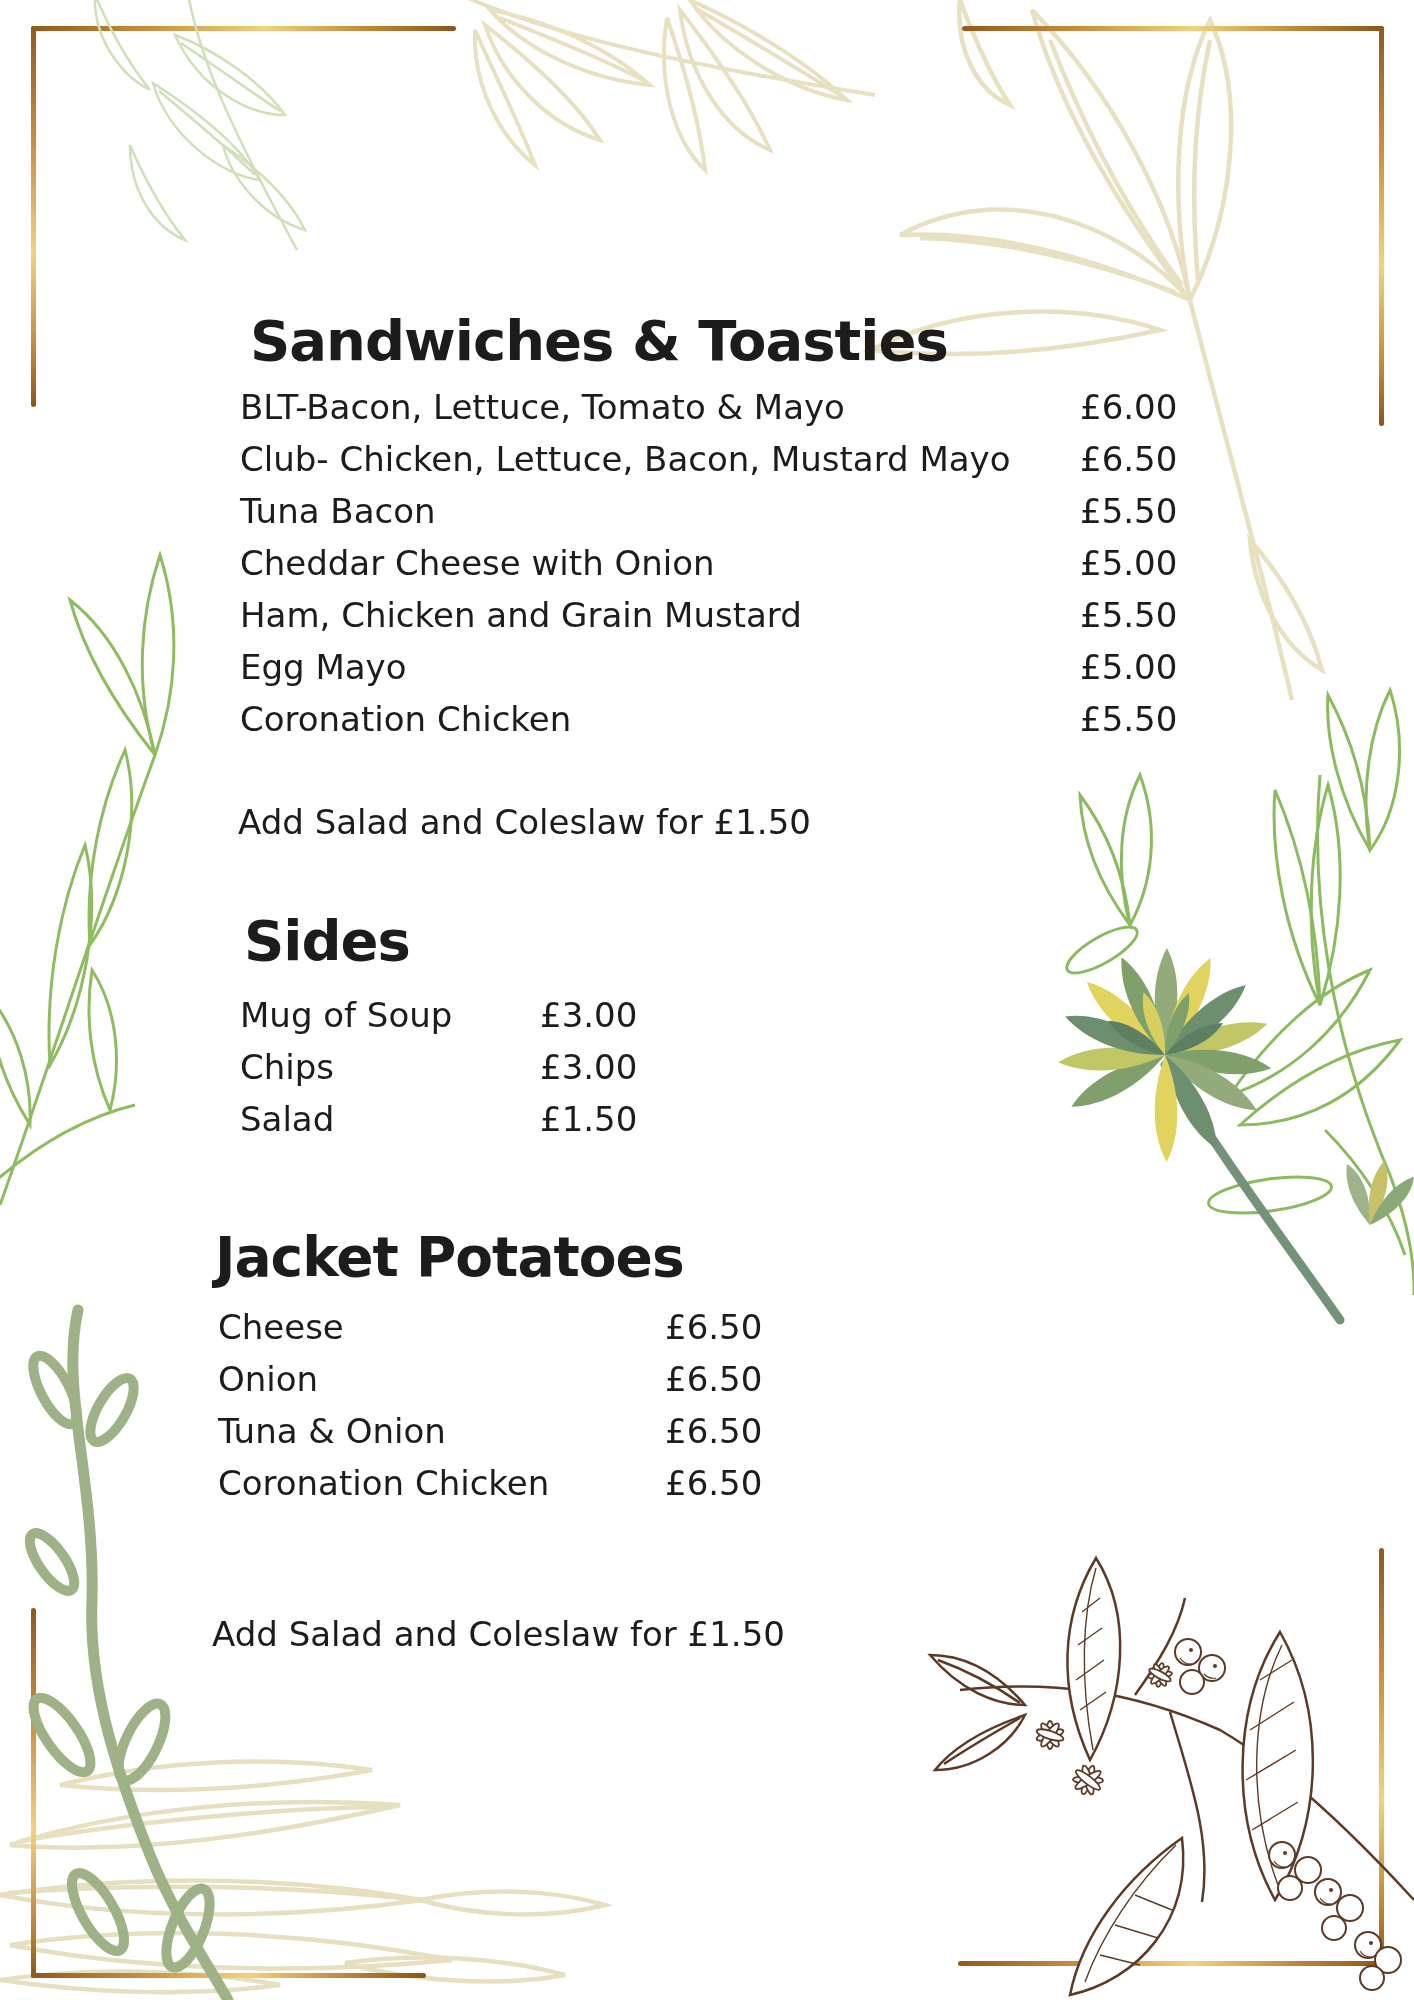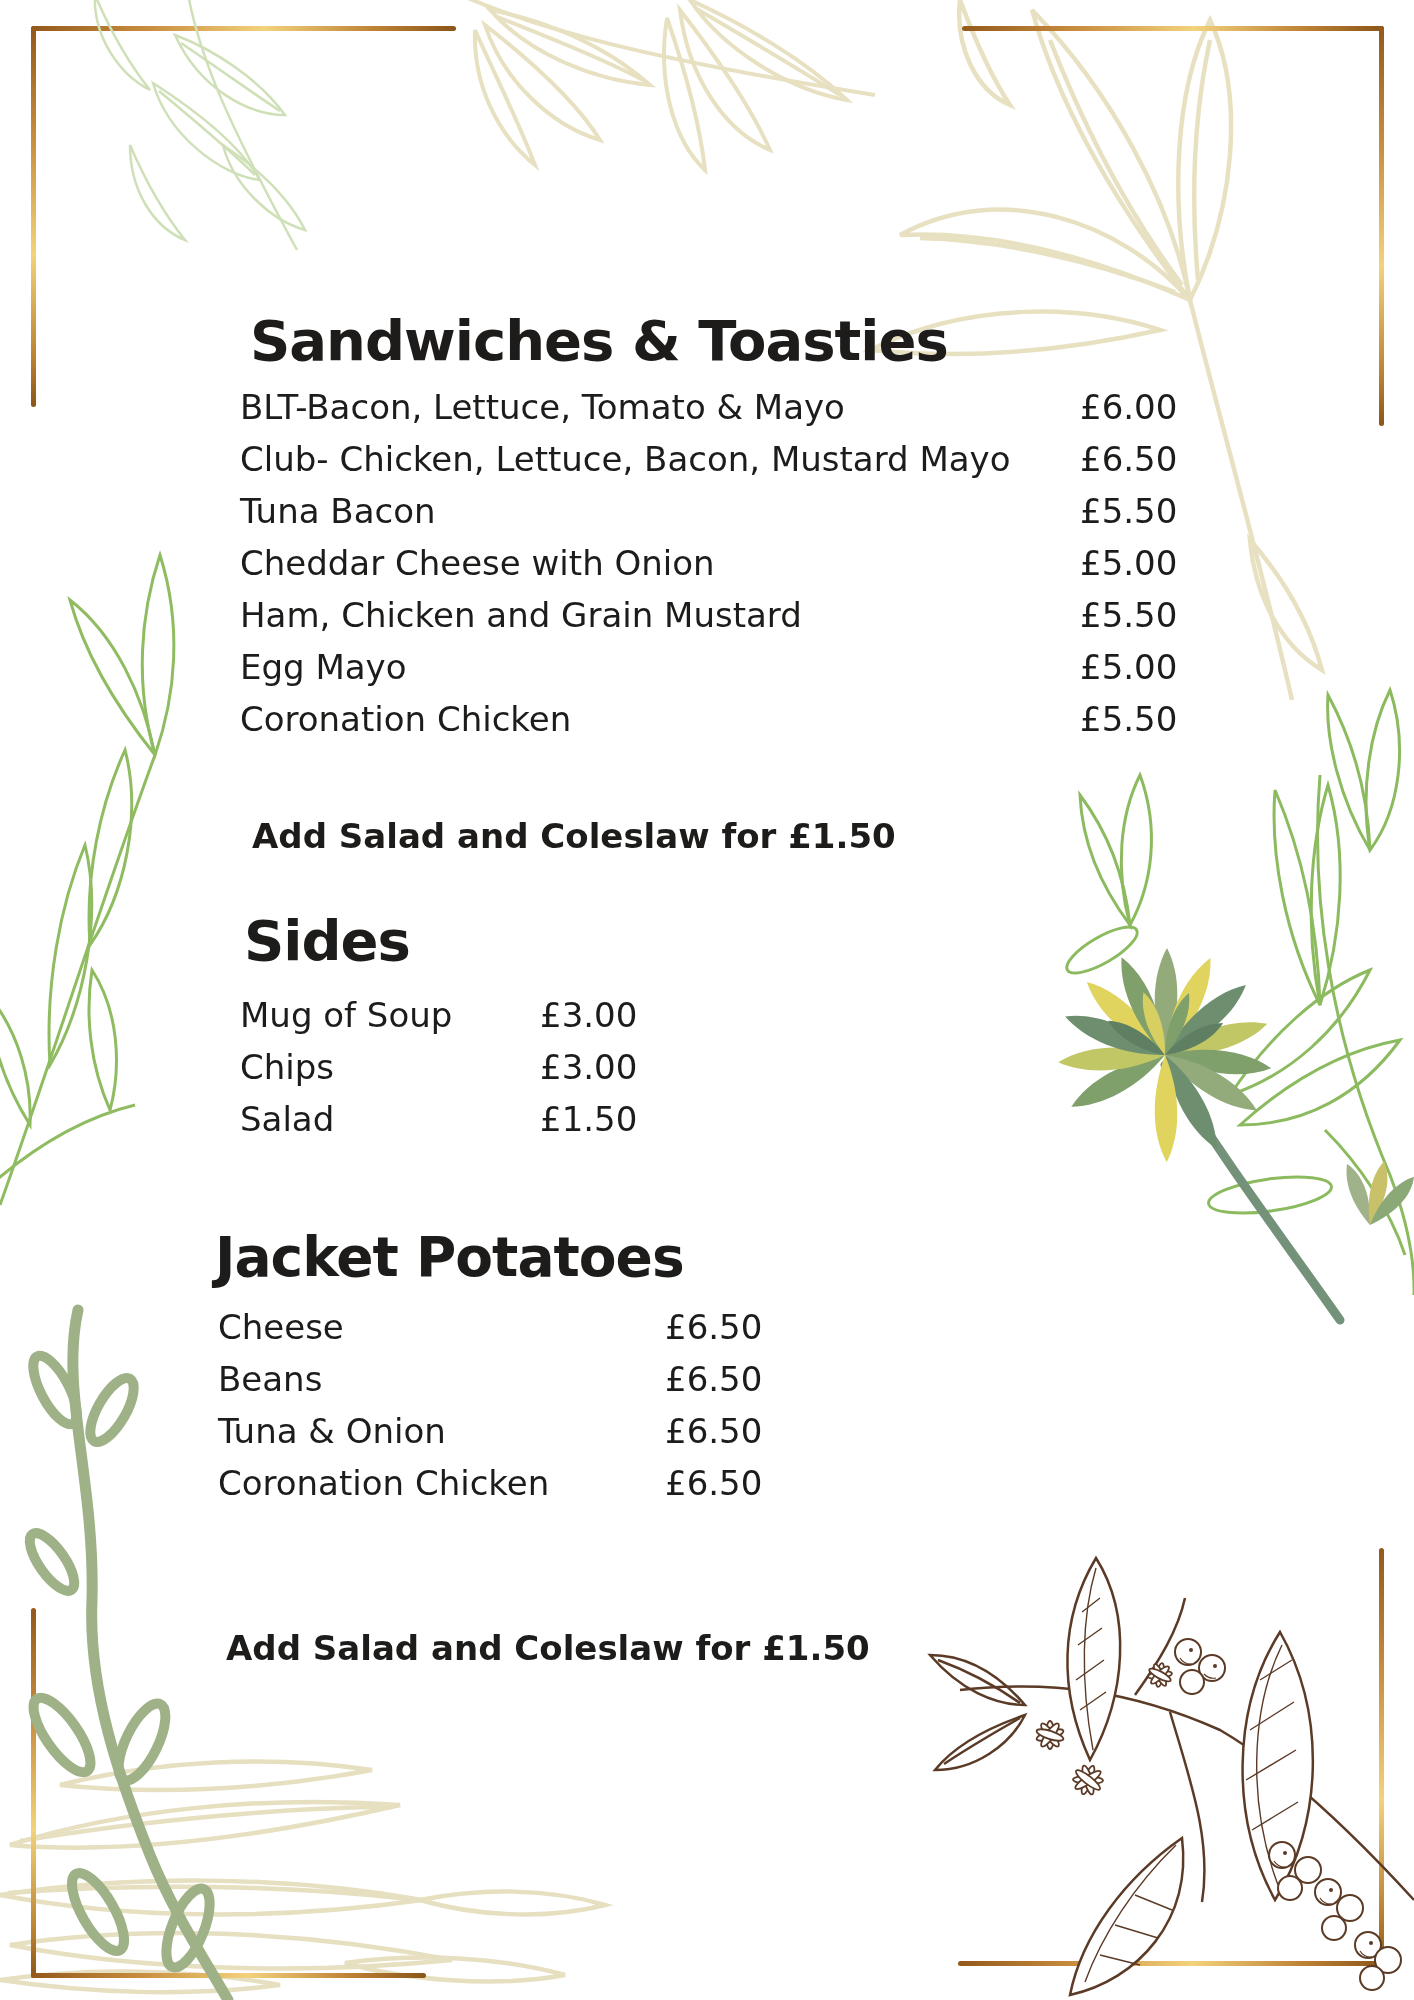--- a/index.html
+++ b/index.html
@@ -25,21 +25,21 @@
   
   .sec-title{position:absolute;z-index:5;font-weight:700;font-size:56px;
     letter-spacing:-1px;white-space:nowrap;}
   #title-jackets{font-size:55px;}
   .list{position:absolute;z-index:5;font-size:34px;margin:0;padding:0;list-style:none;}
   .row{position:relative;height:52px;line-height:52px;white-space:nowrap;}
   .price{position:absolute;top:0;}
   #list-sandwiches{left:240px;top:381px;} #list-sandwiches .price{left:840px;}
   #list-sides{left:240px;top:989px;} #list-sides .price{left:300px;}
   #list-jackets{left:218px;top:1301px;} #list-jackets .price{left:447px;}
-  .note{position:absolute;z-index:5;font-size:34px;white-space:nowrap;margin:14px;font-weight:bold;}
+  .note{position:absolute;z-index:5;font-size:34px;white-space:nowrap;margin:0;}
   #title-sandwiches{left:250px;top:270px;}
   #title-sides{left:244px;top:880px;margin-top:28px;}
   #title-jackets{left:215px;top:1188px;}
   #note-sandwiches{left:238px;top:802px;}
   #note-jackets{left:212px;top:1614px;}
   svg{display:block;overflow:visible;}
 </style>
 </head>
 <body>
 
@@ -279,20 +279,20 @@
   <ul class="list" id="list-sides">
     <li class="row"><span>Mug of Soup</span><span class="price">£3.00</span></li>
     <li class="row"><span>Chips</span><span class="price">£3.00</span></li>
     <li class="row"><span>Salad</span><span class="price">£1.50</span></li>
   </ul>
 
   <h1 class="sec-title" id="title-jackets">Jacket Potatoes</h1>
 
   <ul class="list" id="list-jackets">
     <li class="row"><span>Cheese</span><span class="price">£6.50</span></li>
-    <li class="row"><span>Beans</span><span class="price">£6.50</span></li>
+    <li class="row"><span>Onion</span><span class="price">£6.50</span></li>
     <li class="row"><span>Tuna &amp; Onion</span><span class="price">£6.50</span></li>
     <li class="row"><span>Coronation Chicken</span><span class="price">£6.50</span></li>
   </ul>
 
   <p class="note" id="note-jackets">Add Salad and Coleslaw for £1.50</p>
 
 </div>
 
 </body></html>

